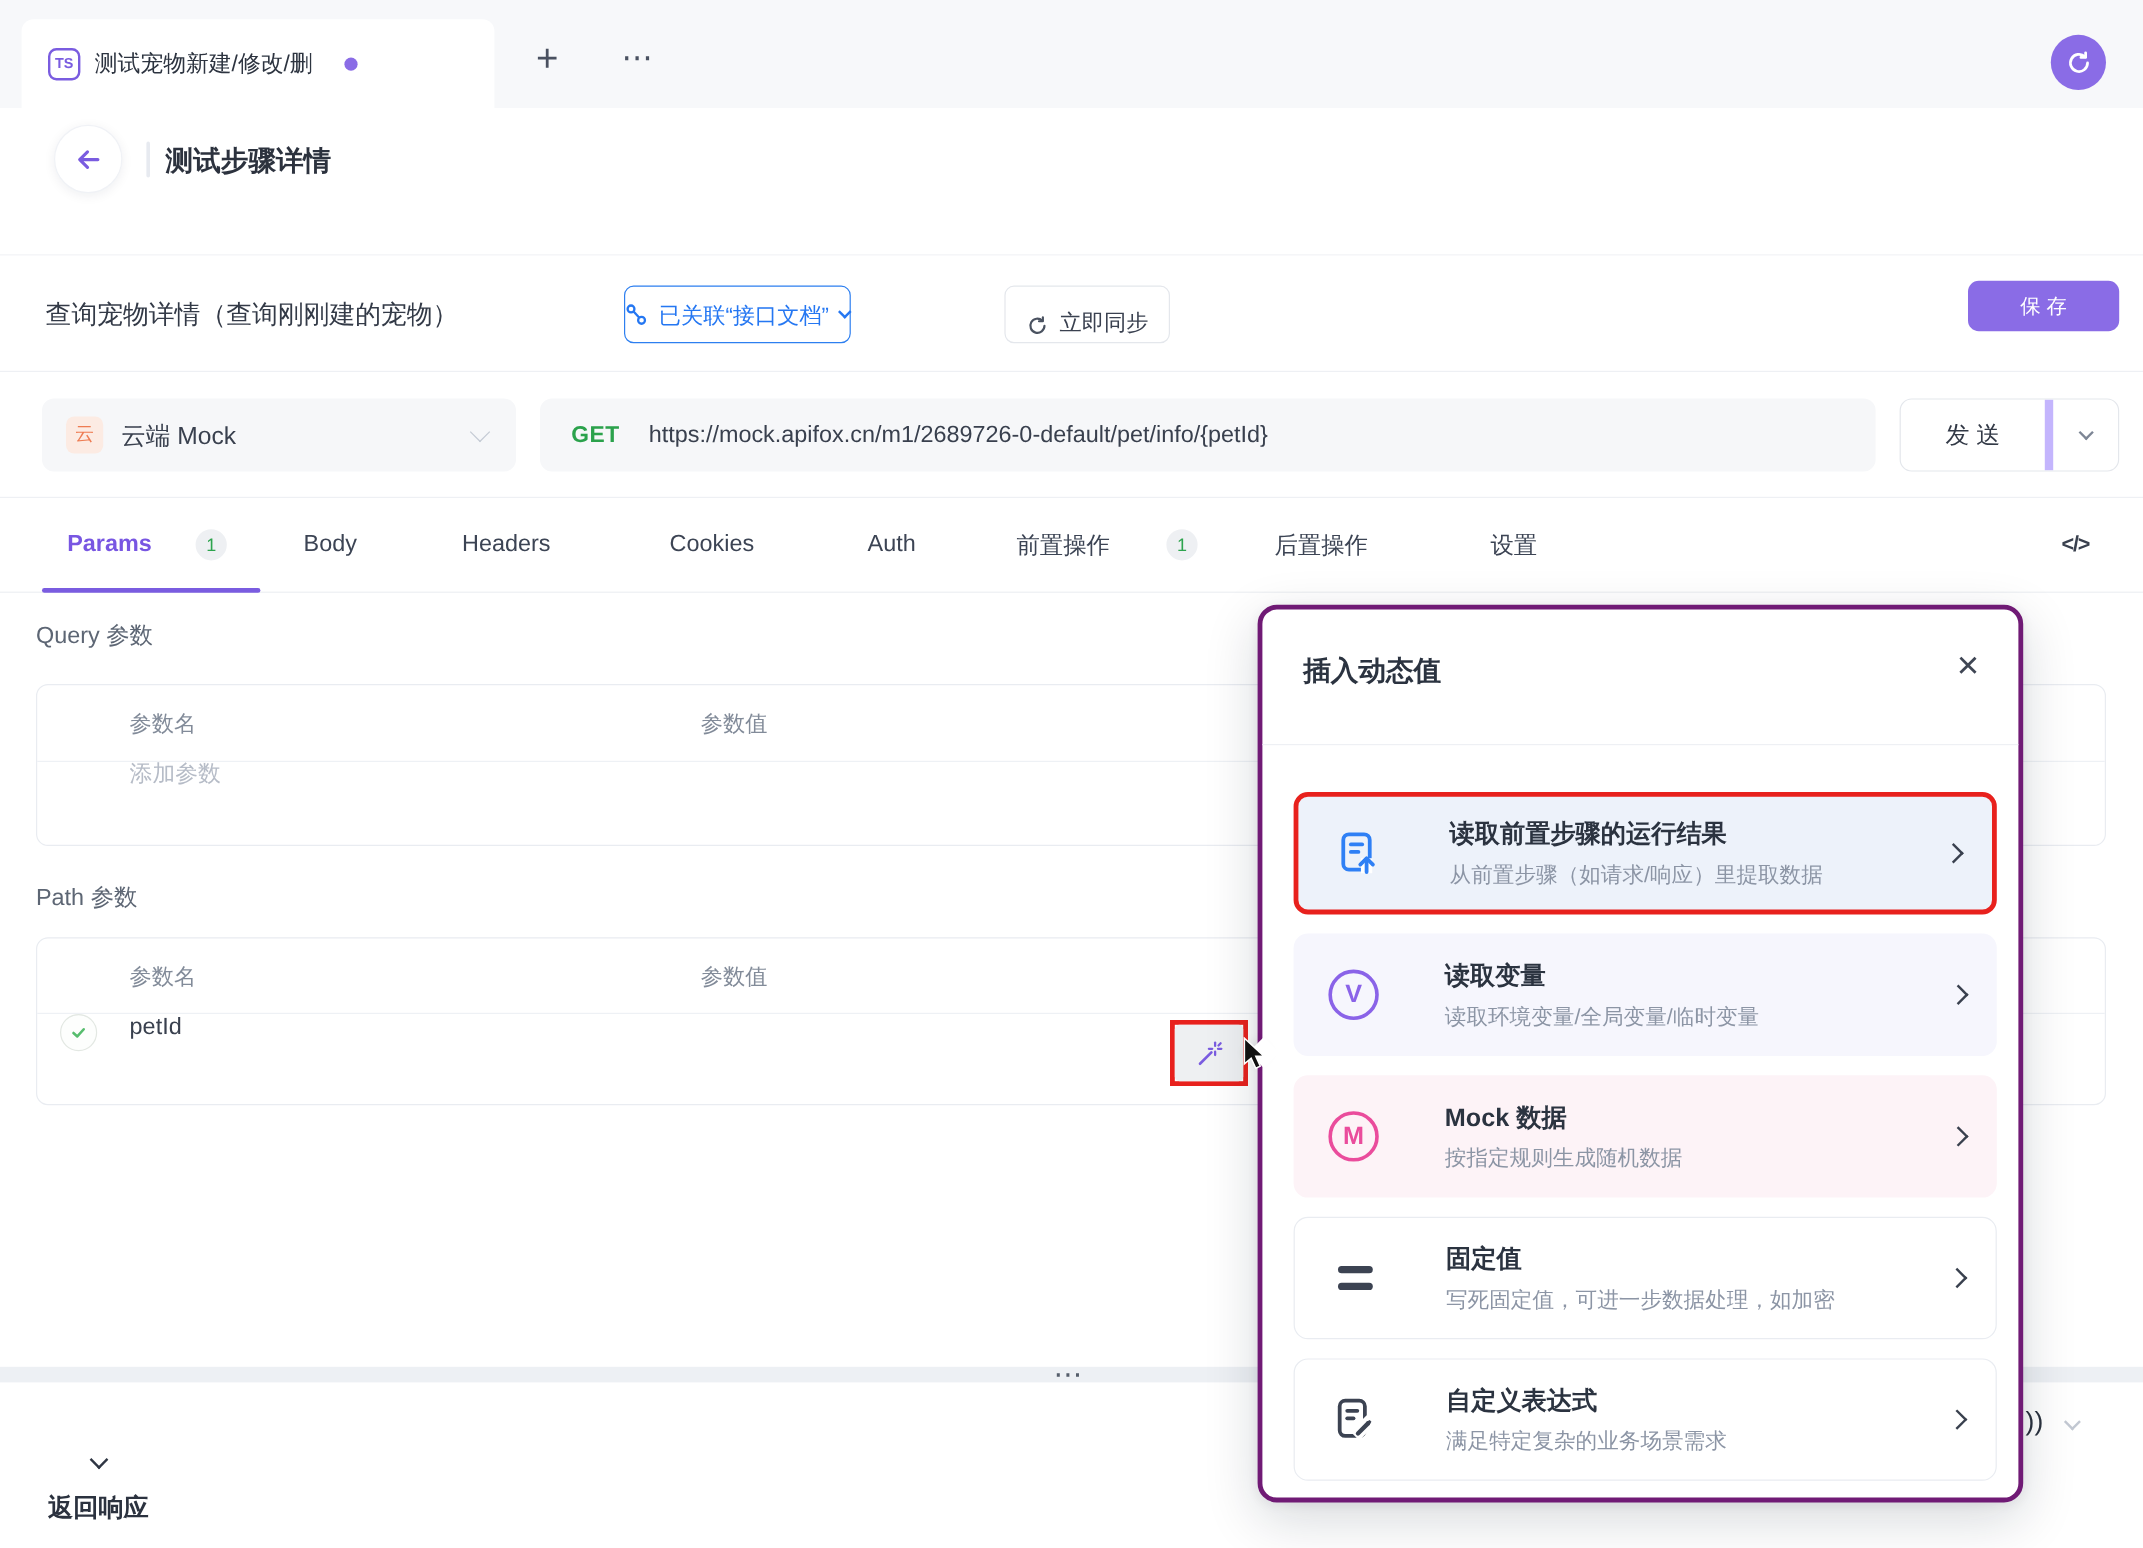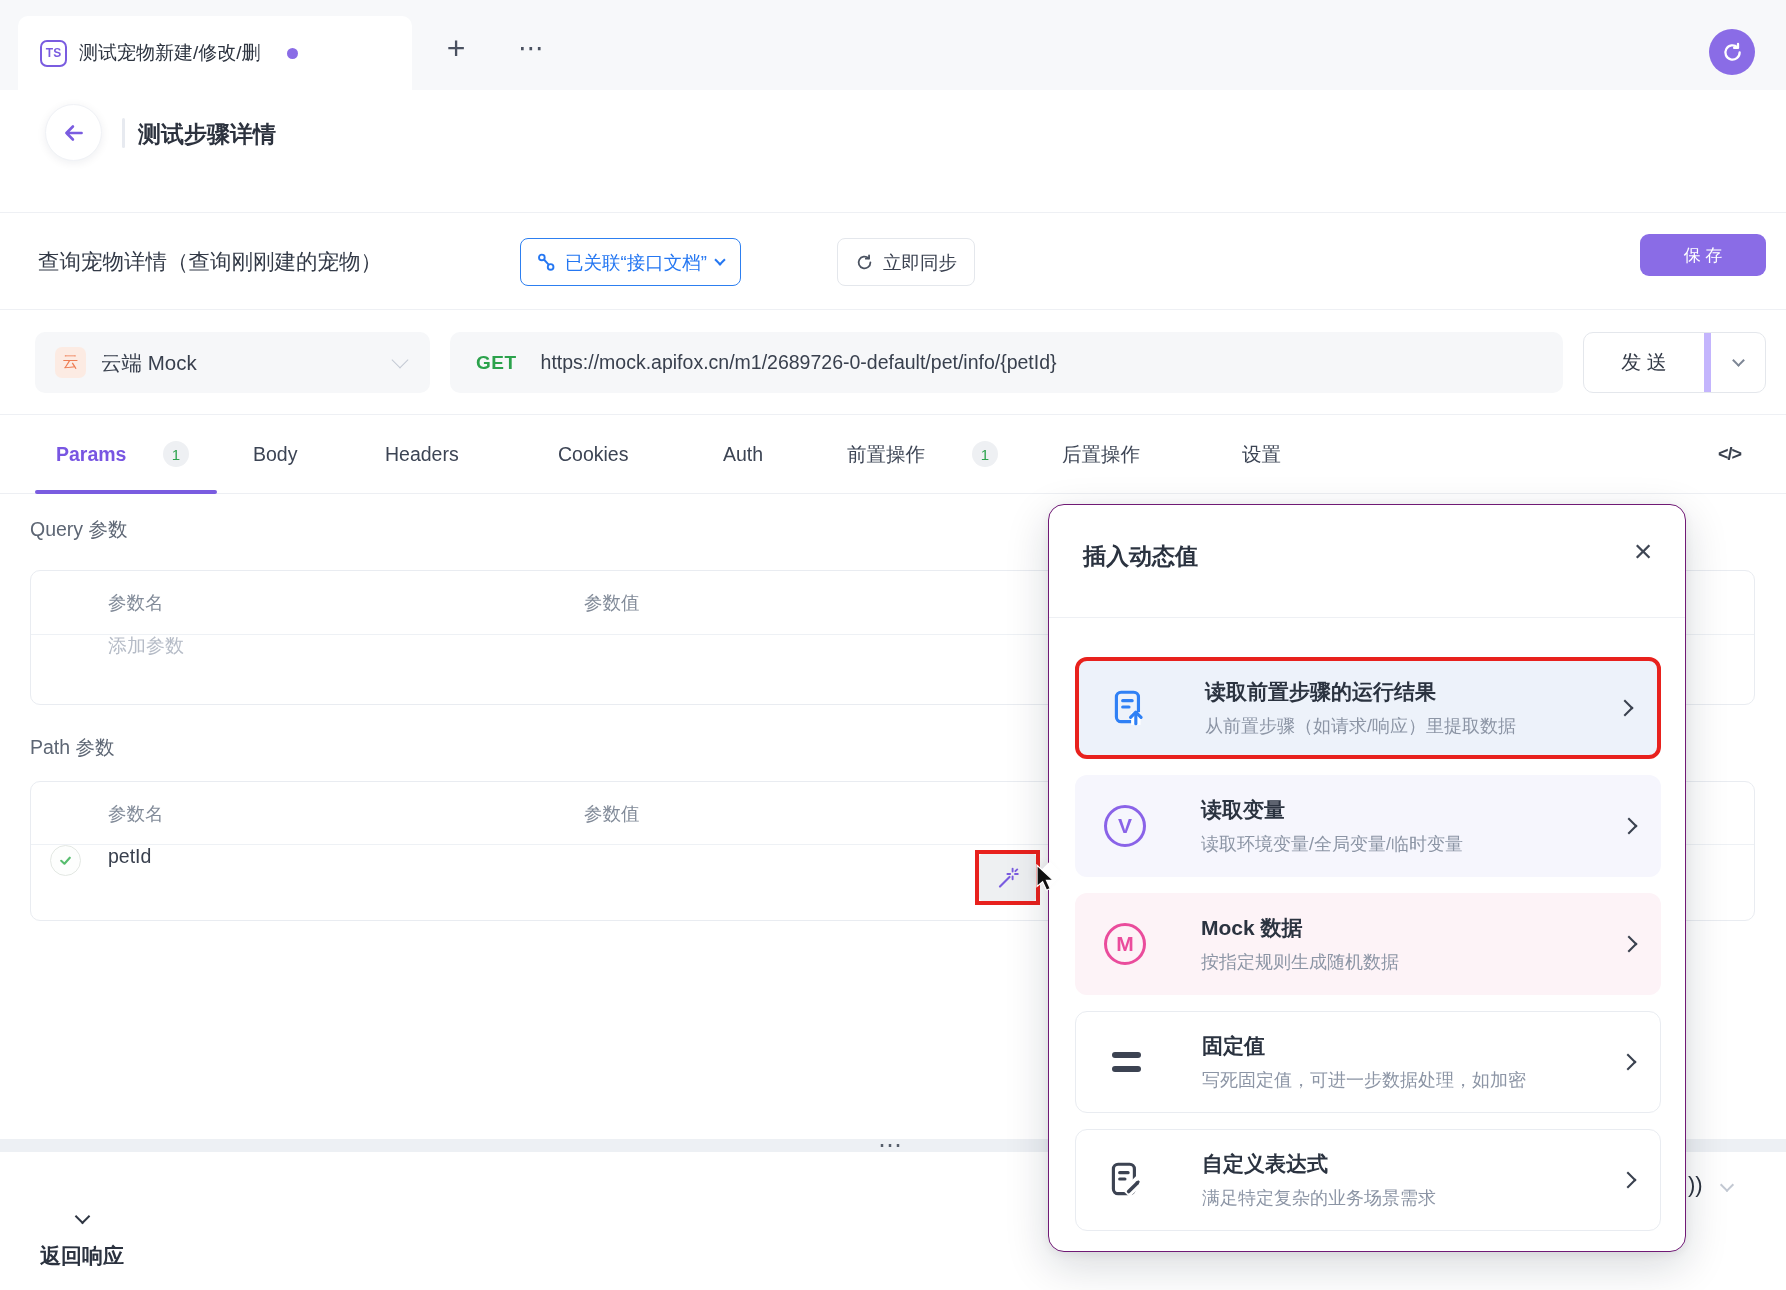--- a/index.html
+++ b/index.html
@@ -36,24 +36,24 @@
   .pagehdr { position:absolute; left:0; top:90px; right:0; height:123px; background:#fff; border-bottom:1px solid #eef0f4; }
   .back-btn { position:absolute; left:45px; top:14px; width:57px; height:57px; border-radius:50%; background:#fff;
     border:1px solid #f0f2f6; box-shadow:0 2px 10px rgba(20,30,60,.07); display:flex; align-items:center; justify-content:center; cursor:pointer; }
   .hdr-vline { position:absolute; left:122px; top:28px; width:3px; height:30px; background:#e7eaf0; border-radius:2px; }
   .page-title { position:absolute; left:138px; top:29px; font-size:23px; font-weight:bold; color:#2c323e; }
 
   
   .toolbar { position:absolute; left:0; top:213px; right:0; height:97px; background:#fff; border-bottom:1px solid #eef0f4; }
   .step-name { position:absolute; left:38px; top:34px; font-size:21.5px; color:#333a47; }
   .btn { display:flex; align-items:center; justify-content:center; border-radius:8px; cursor:pointer; background:#fff; }
-  .linked-btn { position:absolute; left:520px; top:25px; height:48px; padding:0 16px; gap:9px;
+  .linked-btn { position:absolute; left:520px; top:25px; height:48px; padding:0 0; gap:9px;
     border:1.5px solid #2d7ff0; color:#2577f2; font-size:18.5px; }
-  .syncnow-btn { position:absolute; left:837px; top:25px; height:48px; padding:16px 17px; gap:9px;
-    border:1px solid #e4e7ec; color:#3a4150; font-size:18.5px; }
+  .syncnow-btn { position:absolute; left:837px; top:25px; height:48px; padding:4px 17px; gap:9px;
+    border:1px solid #e4e7ec; color:#3a4150; font-size:18.5px;align-items:flex-end; }
   .save-btn { position:absolute; left:1640px; top:21px; width:126px; height:42px; background:#8a6ce6;
     color:#fff; font-size:17px; border-radius:9px; }
 
   
   .reqrow { position:absolute; left:0; top:310px; right:0; height:105px; background:#fff; border-bottom:1px solid #eef0f4; }
   .env-select { position:absolute; left:35px; top:22px; width:395px; height:61px; background:#f6f7f9; border-radius:10px;
     display:flex; align-items:center; padding:0 24px 0 20px; cursor:pointer; }
   .env-ic { width:31px; height:31px; border-radius:7px; background:#fcebe3; color:#ee7c52; font-size:16px;
     display:flex; align-items:center; justify-content:center; flex:none; }
   .env-label { margin-left:15px; font-size:20.5px; color:#39404e; flex:1; }
@@ -97,21 +97,21 @@
   
   .splitter { position:absolute; left:0; top:1139px; right:0; height:13px; background:#edf0f4; cursor:row-resize; }
   .splitter-handle { position:absolute; left:878px; top:-8px; font-size:24px; color:#565e6b; letter-spacing:1px; }
   .resp-toggle { position:absolute; left:40px; top:1216px; display:flex; align-items:center; gap:20px; cursor:pointer;flex-direction:column; }
   .resp-label { font-size:21px; font-weight:bold; color:#2b323f; }
   .resp-right-frag { position:absolute; left:1688px; top:1172px; font-size:22px; color:#2b323f; }
   .resp-right-chev { position:absolute; left:1722px; top:1180px; color:#c2c8d2; cursor:pointer; }
 
   
   .popup { position:absolute; left:1048px; top:504px; width:638px; height:748px; background:#fff; border-radius:16px;
-    border:1px solid #701a75; box-shadow:0 14px 44px rgba(15,23,42,.16), 0 2px 10px rgba(15,23,42,.06); z-index:50; }
+    border:4px solid #701a75; box-shadow:0 14px 44px rgba(15,23,42,.16), 0 2px 10px rgba(15,23,42,.06); z-index:50; }
   .popup-notch { position:absolute; left:-8px; top:360px; width:18px; height:18px; background:#fff; transform:rotate(45deg);
     box-shadow:-4px 4px 8px rgba(15,23,42,.06); }
   .popup-title { position:absolute; left:34px; top:36px; font-size:23px; font-weight:600; color:#2b3340; }
   .popup-close { position:absolute; right:20px; top:24px; width:44px; height:44px; display:flex; align-items:center;
     justify-content:center; font-size:32px; color:#3f4654; cursor:pointer; font-weight:300; }
   .popup-divider { position:absolute; left:0; right:0; top:112px; height:1px; background:#eef0f4; }
   .pitem { position:absolute; left:26px; width:586px; height:102px; border-radius:12px; display:flex; align-items:center;
     padding:0 26px 0 28px; cursor:pointer; background:#fff; }
   .pitem .ic { width:44px; height:44px; display:flex; align-items:center; justify-content:center; flex:none; margin-right:26px; }
   .pitem .txt { display:flex; flex-direction:column; gap:8px;margin-left:28px; }

